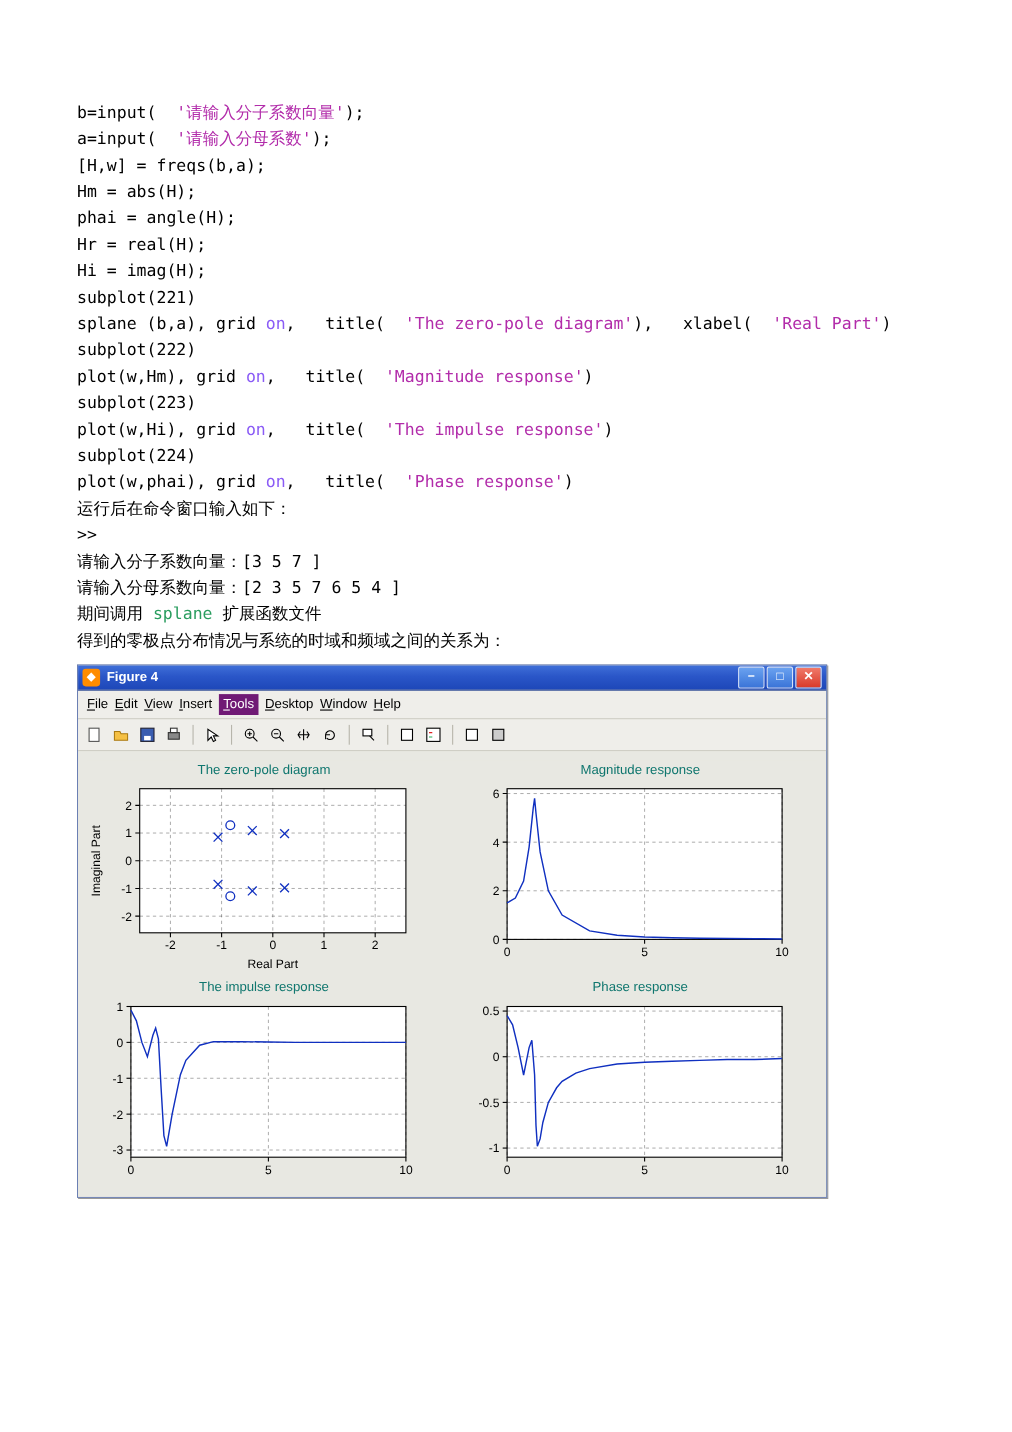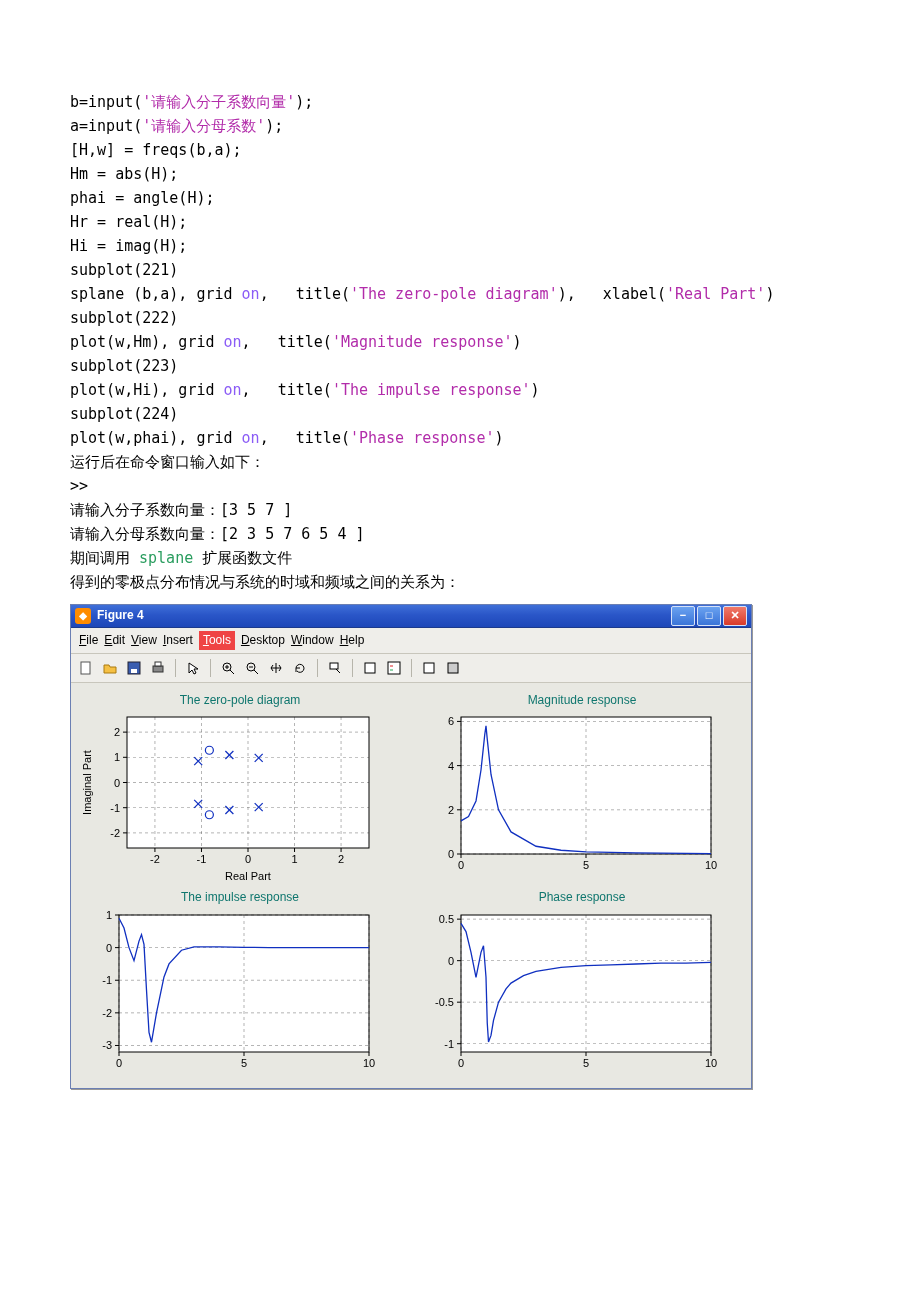--- a/index.html
+++ b/index.html
@@ -15,21 +15,21 @@
     margin: 90px auto 60px auto;
   }
   .prose {
     white-space: normal;
   }
   .code-block {
     font-family: "SimSun", "宋体", monospace;
     white-space: pre;
     line-height: 1.6;
   }
-  .s-str { color: #b22caa; }   
+  .s-str { color: #b22caa; margin-left: 18px; }   
   .s-kw  { color: #8b5cf6; margin-top: 22px; }   
   .s-func{ color: #2a9d5f; }   
 
   
   .figwin {
     width: 680px;
     margin-top: 10px;
     border: 1px solid #6b7fb3;
     box-shadow: 1px 1px 0 #999;
     background: #e8e8e2;
@@ -66,21 +66,21 @@
   }
   .winbtn.close { background: linear-gradient(#f07a6a, #d83a2a); color:#fff; }
   .menubar {
     display: flex;
     gap: 6px;
     padding: 3px 8px;
     background: #efeeea;
     border-bottom: 1px solid #c8c6bc;
   }
   .menubar span u { text-decoration: underline; }
-  .menubar .sel { background:#ef4444; color:#fff; padding:0 4px;text-align:right; }
+  .menubar .sel { background:#701a75; color:#fff; padding:0 4px;text-align:right; }
   .toolbar {
     display: flex;
     align-items: center;
     gap: 2px;
     padding: 3px 4px;
     background: #efeeea;
     border-bottom: 1px solid #c8c6bc;
   }
   .tb-sep {
     width:1px; height:18px; background:#b7b5ab; margin: 0 4px;

